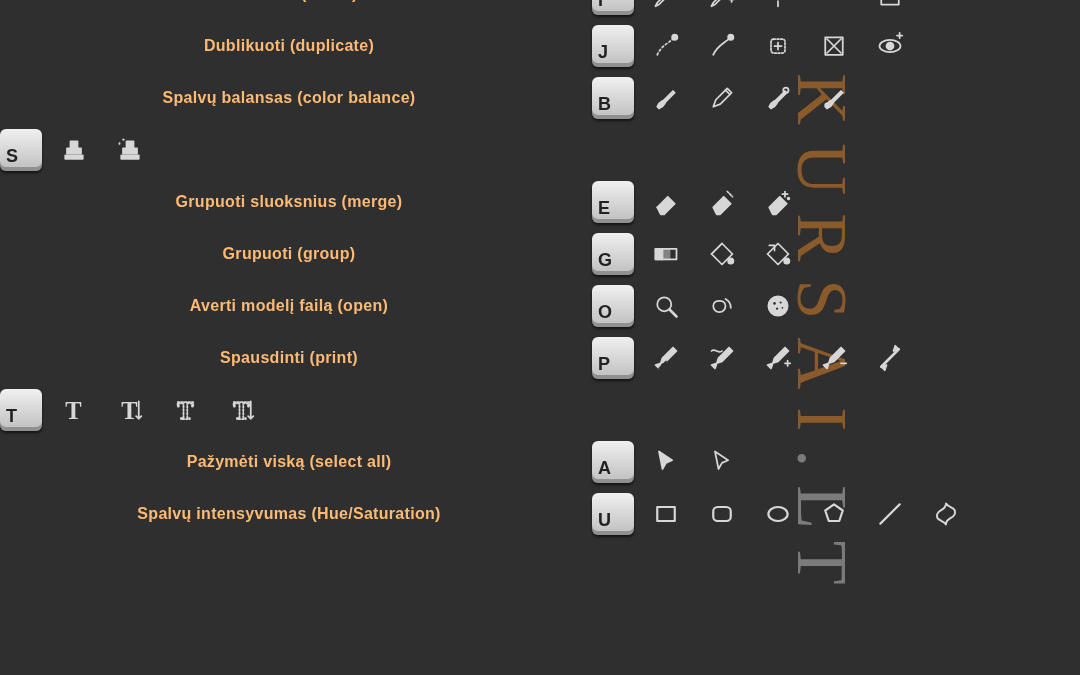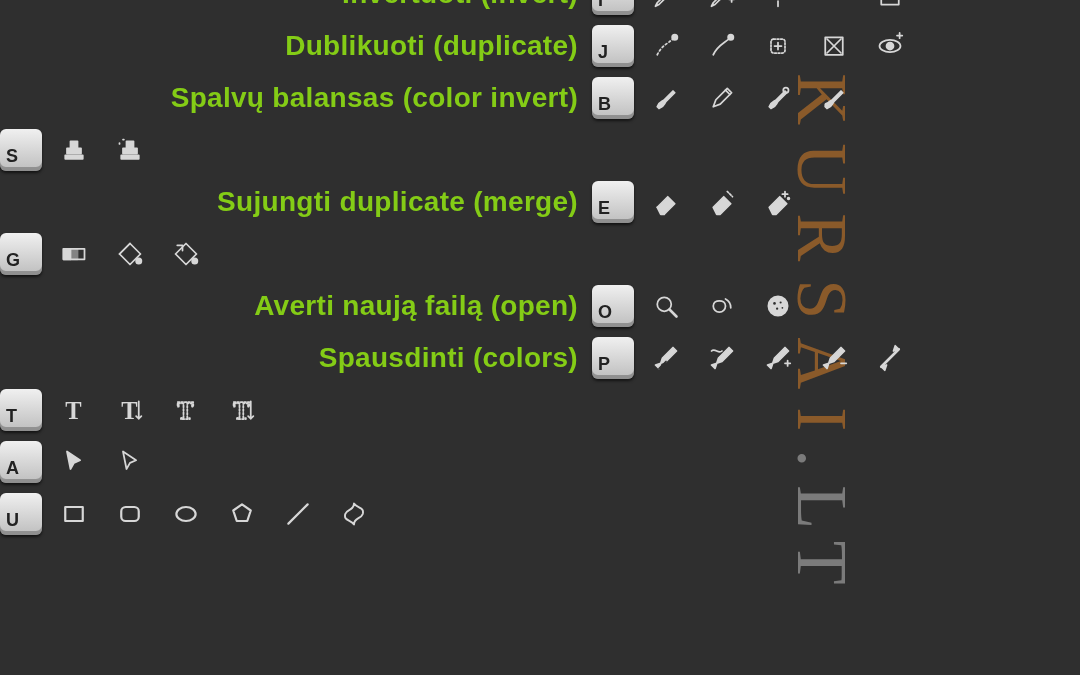--- a/index.html
+++ b/index.html
@@ -1,20 +1,20 @@
 <!DOCTYPE html>
 <html><head>
 <meta charset="utf-8">
 <style>
   html,body{margin:0;padding:0;width:1080px;height:675px;overflow:hidden;
     background:#2f2f2f;font-family:Arial,Helvetica,sans-serif;}
   .page{position:relative;width:1080px;height:675px;}
   
   .row{display:flex;align-items:center;height:52px;}
-  .label{flex:0 0 578px;text-align:right;color:#84cc16;font-size:28px;
+  .label{flex:0 0 578px;text-align:center;color:#fdba74;font-size:16px;
     font-weight:600;padding-right:14px;letter-spacing:.3px;}
   .key{flex:0 0 42px;height:42px;margin-right:18px;
     background:linear-gradient(180deg,#f0f0f0 0%,#bebebe 100%);
     border-radius:6px;box-shadow:inset 0 -4px 0 rgba(0,0,0,.25),
       0 2px 3px rgba(0,0,0,.6);
     display:flex;align-items:flex-end;justify-content:flex-start;
     font-size:18px;font-weight:700;color:#222;padding:0 0 4px 6px;
     box-sizing:border-box;position:relative;}
   .key::before{content:"";position:absolute;left:4px;top:4px;right:4px;bottom:8px;
     border-radius:4px;background:linear-gradient(180deg,#fff 0%,#d4d4d4 100%);
@@ -113,21 +113,21 @@
           <span class="ic">
             <svg viewBox="0 0 32 32" stroke-width="2" stroke-linecap="round" stroke-linejoin="round">
               <ellipse cx="16" cy="16" rx="12" ry="7" fill="none"></ellipse>
               <circle cx="16" cy="16" r="4"></circle>
               <path d="M24 4h6M27 1v6" fill="none"></path>
             </svg>
           </span>
         </div>
       </div>
       <div class="row">
-        <div class="label">Spalvų balansas (color invert)</div>
+        <div class="label">Spalvų balansas (color balance)</div>
         <div class="key">B</div>
         <div class="icons">
           <span class="ic">
             <svg viewBox="0 0 32 32" stroke-width="2" stroke-linecap="round" stroke-linejoin="round">
               <path d="M6 26c2-6 6-6 8-8l10-10 2 2-10 10c-2 2-2 6-8 8z"></path>
             </svg>
           </span>
           <span class="ic">
             <svg viewBox="0 0 32 32" stroke-width="2" stroke-linecap="round" stroke-linejoin="round">
               <path d="M6 26l3-8L22 5l5 5-13 13-8 3z" fill="none"></path>
@@ -161,21 +161,21 @@
           <span class="ic">
             <svg viewBox="0 0 32 32" stroke-width="2" stroke-linecap="round" stroke-linejoin="round">
               <path d="M12 6h8v8h4v6H8v-6h4z"></path>
               <rect x="6" y="22" width="20" height="4"></rect>
               <path d="M8 4h3M4 8v3" fill="none" stroke-dasharray="1 2"></path>
             </svg>
           </span>
         </div>
       </div>
       <div class="row">
-        <div class="label">Sujungti duplicate (merge)</div>
+        <div class="label">Grupuoti sluoksnius (merge)</div>
         <div class="key">E</div>
         <div class="icons">
           <span class="ic">
             <svg viewBox="0 0 32 32" stroke-width="2" stroke-linecap="round" stroke-linejoin="round">
               <path d="M6 22l12-12 8 8-12 12H10z" fill="#d7d7d7"></path>
               <path d="M6 22l8 8" fill="none"></path>
             </svg>
           </span>
           <span class="ic">
             <svg viewBox="0 0 32 32" stroke-width="2" stroke-linecap="round" stroke-linejoin="round">
@@ -186,20 +186,21 @@
           <span class="ic">
             <svg viewBox="0 0 32 32" stroke-width="2" stroke-linecap="round" stroke-linejoin="round">
               <path d="M6 22l12-12 8 8-12 12H10z" fill="#d7d7d7"></path>
               <path d="M24 4v6M21 7h6" fill="none"></path>
               <circle cx="28" cy="12" r="1"></circle>
             </svg>
           </span>
         </div>
       </div>
       <div class="row">
+        <div class="label">Grupuoti (group)</div>
         <div class="key">G</div>
         <div class="icons">
           <span class="ic">
             <svg viewBox="0 0 32 32" stroke-width="2" stroke-linecap="round" stroke-linejoin="round">
               <rect x="4" y="10" width="24" height="12" fill="none"></rect>
               <rect x="4" y="10" width="8" height="12"></rect>
               <rect x="12" y="10" width="8" height="12" opacity=".5"></rect>
             </svg>
           </span>
           <span class="ic">
@@ -212,21 +213,21 @@
           <span class="ic">
             <svg viewBox="0 0 32 32" stroke-width="2" stroke-linecap="round" stroke-linejoin="round">
               <path d="M16 4l12 12-12 12L4 16z" fill="none"></path>
               <circle cx="26" cy="24" r="3"></circle>
               <path d="M6 6h6v6" fill="none"></path>
             </svg>
           </span>
         </div>
       </div>
       <div class="row">
-        <div class="label">Averti naują failą (open)</div>
+        <div class="label">Averti modelį failą (open)</div>
         <div class="key">O</div>
         <div class="icons">
           <span class="ic">
             <svg viewBox="0 0 32 32" stroke-width="2" stroke-linecap="round" stroke-linejoin="round">
               <circle cx="14" cy="14" r="8" fill="none"></circle>
               <path d="M20 20l8 8" fill="none" stroke-width="3"></path>
             </svg>
           </span>
           <span class="ic">
             <svg viewBox="0 0 32 32" stroke-width="2" stroke-linecap="round" stroke-linejoin="round">
@@ -239,21 +240,21 @@
               <circle cx="16" cy="16" r="11" fill="#d7d7d7"></circle>
               <circle cx="12" cy="13" r="1.5" fill="#2f2f2f" stroke="none"></circle>
               <circle cx="19" cy="12" r="1.2" fill="#2f2f2f" stroke="none"></circle>
               <circle cx="15" cy="19" r="1.3" fill="#2f2f2f" stroke="none"></circle>
               <circle cx="21" cy="18" r="1" fill="#2f2f2f" stroke="none"></circle>
             </svg>
           </span>
         </div>
       </div>
       <div class="row">
-        <div class="label">Spausdinti (colors)</div>
+        <div class="label">Spausdinti (print)</div>
         <div class="key">P</div>
         <div class="icons">
           <span class="ic">
             <svg viewBox="0 0 32 32" stroke-width="2" stroke-linecap="round" stroke-linejoin="round">
               <path d="M8 28l4-12 12-12 4 4-12 12-12 4 4 4z" fill="#d7d7d7"></path>
               <path d="M8 28l8-8" fill="none" stroke="#2f2f2f"></path>
             </svg>
           </span>
           <span class="ic">
             <svg viewBox="0 0 32 32" stroke-width="2" stroke-linecap="round" stroke-linejoin="round">
@@ -303,35 +304,37 @@
           </span>
           <span class="ic">
             <svg viewBox="0 0 32 32" stroke-width="2" stroke-linecap="round" stroke-linejoin="round">
               <text x="6" y="26" font-size="28" font-family="Georgia,serif" font-weight="bold" fill="none" stroke="#d7d7d7" stroke-dasharray="2 2">T</text>
               <path d="M26 6v20M23 23l3 3 3-3" fill="none"></path>
             </svg>
           </span>
         </div>
       </div>
       <div class="row">
+        <div class="label">Pažymėti viską (select all)</div>
         <div class="key">A</div>
         <div class="icons">
           <span class="ic">
             <svg viewBox="0 0 32 32" stroke-width="2" stroke-linecap="round" stroke-linejoin="round">
               <path d="M8 4l4 20 4-7 7-3z" fill="#d7d7d7"></path>
             </svg>
           </span>
           <span class="ic">
             <svg viewBox="0 0 32 32" stroke-width="2" stroke-linecap="round" stroke-linejoin="round">
               <path d="M8 4l4 20 4-7 7-3z" fill="none"></path>
             </svg>
           </span>
         </div>
       </div>
       <div class="row">
+        <div class="label">Spalvų intensyvumas (Hue/Saturation)</div>
         <div class="key">U</div>
         <div class="icons">
           <span class="ic">
             <svg viewBox="0 0 32 32" stroke-width="2" stroke-linecap="round" stroke-linejoin="round">
               <rect x="6" y="8" width="20" height="16" fill="none" stroke-width="2.5"></rect>
             </svg>
           </span>
           <span class="ic">
             <svg viewBox="0 0 32 32" stroke-width="2" stroke-linecap="round" stroke-linejoin="round">
               <rect x="6" y="8" width="20" height="16" rx="5" fill="none" stroke-width="2.5"></rect>

